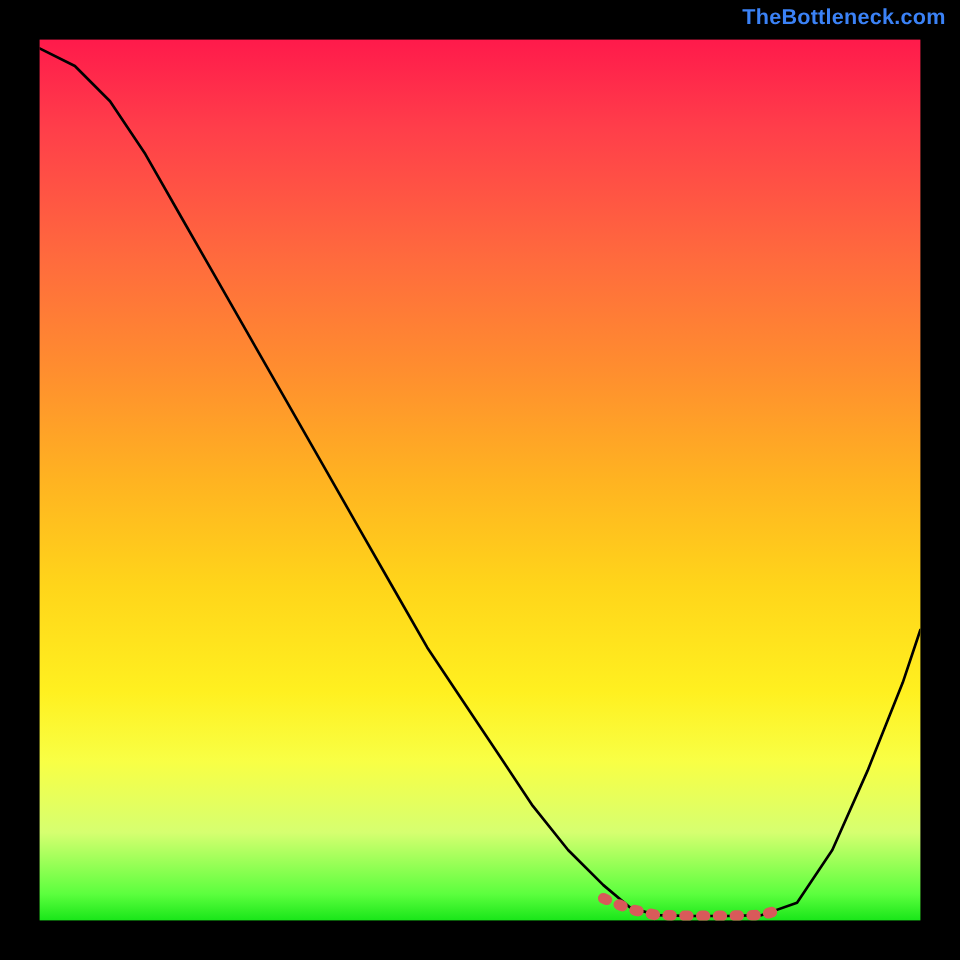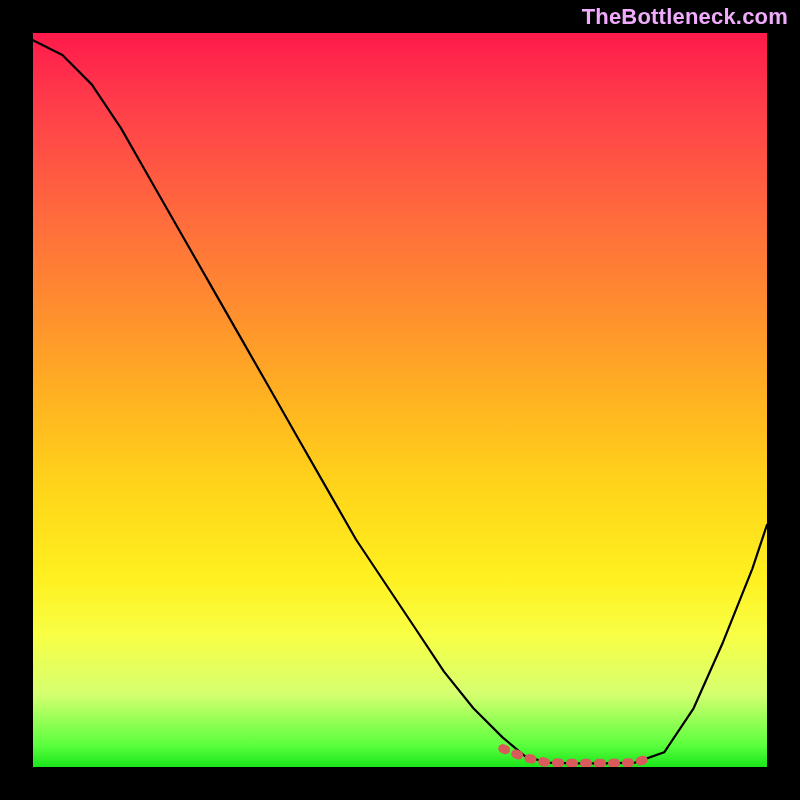--- a/index.html
+++ b/index.html
@@ -14,22 +14,22 @@
   .frame {
     position: relative;
     width: 800px;
     height: 800px;
     background: #000;
   }
   .watermark {
     position: absolute;
     top: 4px;
     right: 12px;
-    color: #f0abfc;
-    font-size: 22px;
+    color: #3b82f6;
+    font-size: 18px;
     font-weight: 600;
     letter-spacing: 0.2px;
     z-index: 20;
   }
   .plot-area {
     position: absolute;
     left: 33px;
     top: 33px;
     width: 734px;
     height: 734px;

